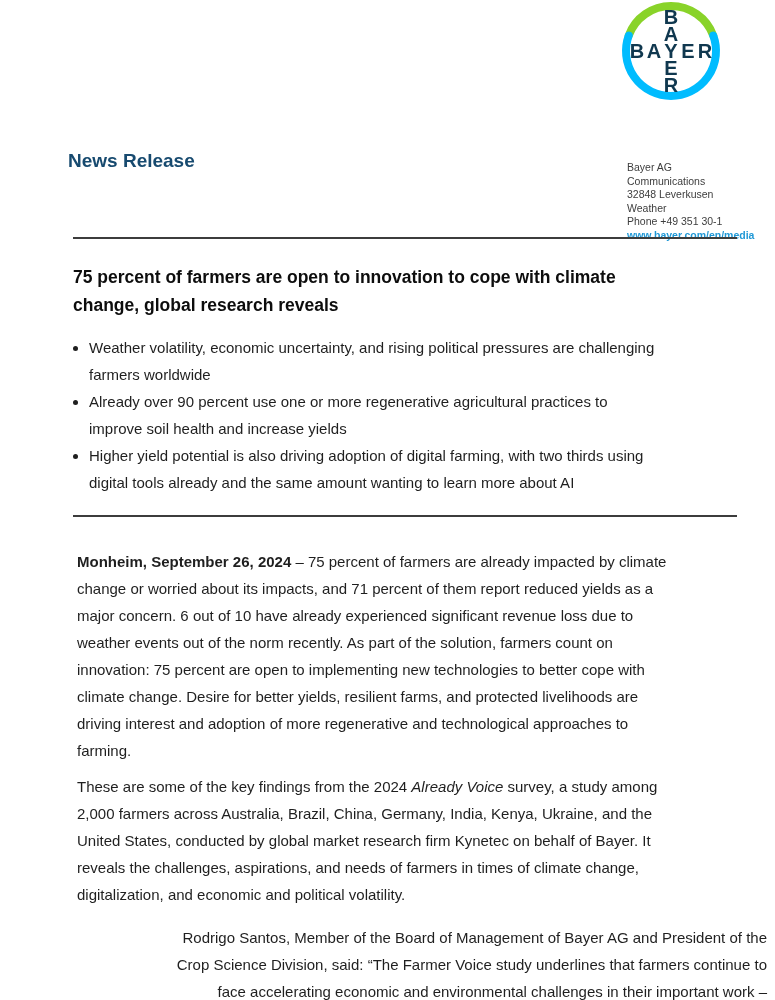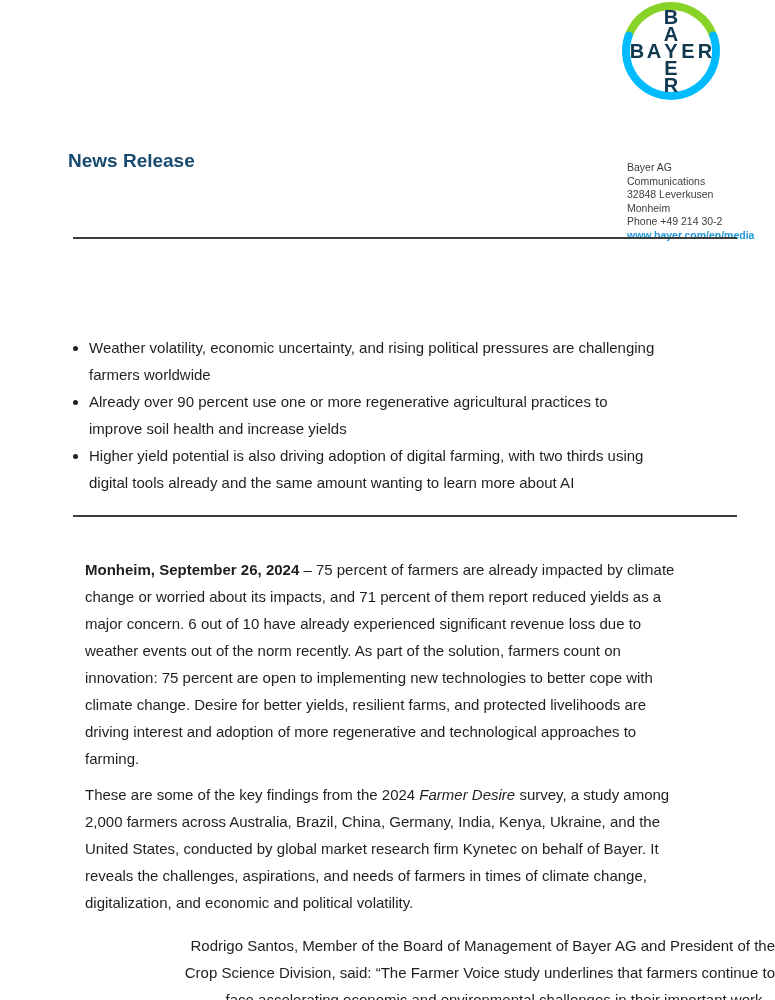--- a/index.html
+++ b/index.html
@@ -58,21 +58,21 @@
   
   .bullets {
     position: absolute; left: 69px; top: 334px; width: 680px;
     margin: 0; padding: 0 0 0 20px; list-style: disc;
     font-size: 15px; line-height: 27px; color: #1f1f1f;
   }
   .bullets li { white-space: pre-line; }
 
   
   .para {
-    position: absolute; left: 73px; width: 690px; margin: 12px;
+    position: absolute; left: 73px; width: 690px; margin: 4px;
     font-size: 15px; line-height: 27px; color: #1f1f1f;
     white-space: pre-line;
   }
   .p1 { top: 544px; }
   .p2 { top: 769px; }
   .p3 { top: 920px; text-align: right; }
 </style>
 </head>
 <body>
 
@@ -91,29 +91,31 @@
       <text x="50" y="40">A</text>
       <text x="50" y="74">E</text>
       <text x="50" y="91">R</text>
     </svg>
   </div>
 
   <div class="contact">
     <div>Bayer AG</div>
     <div>Communications</div>
     <div>32848 Leverkusen</div>
-    <div>Monheim</div>
-    <div>Phone +49 214 30-2</div>
+    <div>Weather</div>
+    <div>Phone +49 351 30-1</div>
     <a class="contact-link">www.bayer.com/en/media</a>
   </div>
 
   <h1 class="news-release">News Release</h1>
 
   <div class="rule rule1"></div>
 
+  <h2 class="headline">75 percent of farmers are open to innovation to cope with climate
+change, global research reveals</h2>
 
   <ul class="bullets">
     <li>Weather volatility, economic uncertainty, and rising political pressures are challenging
 farmers worldwide</li>
     <li>Already over 90 percent use one or more regenerative agricultural practices to
 improve soil health and increase yields</li>
     <li>Higher yield potential is also driving adoption of digital farming, with two thirds using
 digital tools already and the same amount wanting to learn more about AI</li>
   </ul>
 
@@ -121,21 +123,21 @@
 
   <p class="para p1"><strong>Monheim, September 26, 2024</strong><span> – 75 percent of farmers are already impacted by climate
 change or worried about its impacts, and 71 percent of them report reduced yields as a
 major concern. 6 out of 10 have already experienced significant revenue loss due to
 weather events out of the norm recently. As part of the solution, farmers count on
 innovation: 75 percent are open to implementing new technologies to better cope with
 climate change. Desire for better yields, resilient farms, and protected livelihoods are
 driving interest and adoption of more regenerative and technological approaches to
 farming.</span></p>
 
-  <p class="para p2"><span>These are some of the key findings from the 2024 </span><em>Farmer Desire</em><span> survey, a study among
+  <p class="para p2"><span>These are some of the key findings from the 2024 </span><em>Already Voice</em><span> survey, a study among
 2,000 farmers across Australia, Brazil, China, Germany, India, Kenya, Ukraine, and the
 United States, conducted by global market research firm Kynetec on behalf of Bayer. It
 reveals the challenges, aspirations, and needs of farmers in times of climate change,
 digitalization, and economic and political volatility.</span></p>
 
   <p class="para p3"><span>Rodrigo Santos, Member of the Board of Management of Bayer AG and President of the
 Crop Science Division, said: “The Farmer Voice study underlines that farmers continue to
 face accelerating economic and environmental challenges in their important work –</span></p>
 
 </div>

